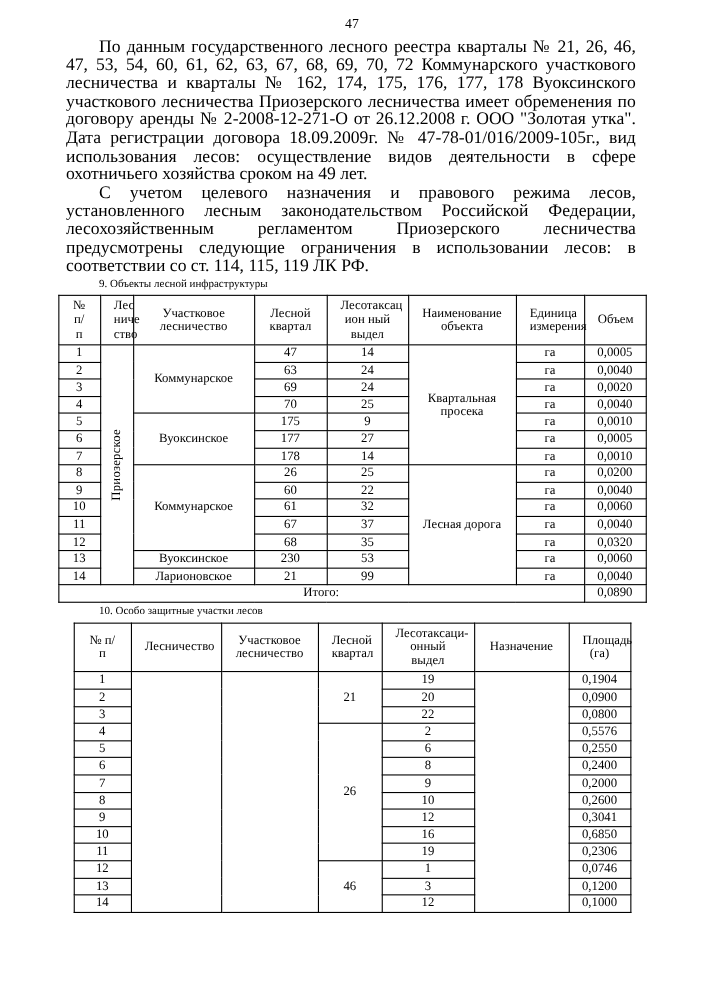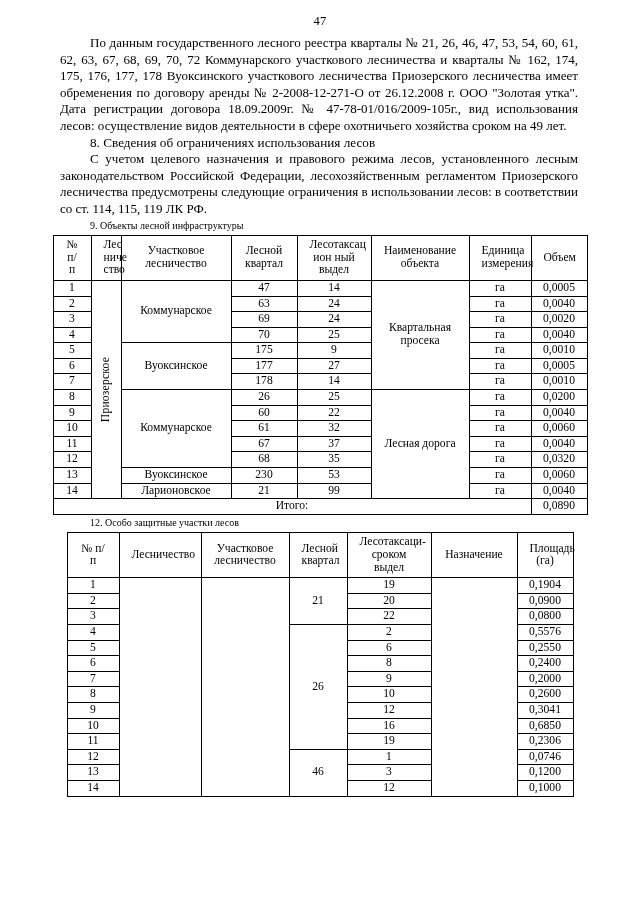--- a/index.html
+++ b/index.html
@@ -29,21 +29,21 @@
     letter-spacing: 0.2px;
   }
   .body-text {
     margin: 0 62px 0 60px;
   }
   p.para {
     margin: 0 0 0 0;
     text-align: justify;
     text-indent: 30px;
     line-height: 16.6px;
-    font-size: 13px;
+    font-size: 16px;
     hyphens: none;
   }
   p.heading {
     margin: 0;
     text-indent: 30px;
     line-height: 16.6px;
     font-size: 13.2px;
     text-align: left;
   }
   .tbl-caption {
@@ -100,21 +100,20 @@
 
 <div class="page">
 
   <div class="page-number">47</div>
 
   <div class="body-text">
 
     <p class="para">По данным государственного лесного реестра  кварталы    № 21, 26, 46, 47, 53, 54, 60, 61, 62, 63, 67, 68, 69, 70, 72 Коммунарского участкового лесничества и кварталы № 162, 174, 175, 176, 177, 178  Вуоксинского участкового лесничества Приозерского лесничества  имеет обременения по договору аренды № 2-2008-12-271-О  от  26.12.2008  г.    ООО "Золотая утка".     Дата регистрации договора 18.09.2009г.        №     47-78-01/016/2009-105г.,     вид     использования     лесов: осуществление видов деятельности в сфере охотничьего хозяйства сроком на 49 лет.</p>
 
 
-    <p class="heading">8. Сведения об ограничениях использования лесов</p>
 
     <p class="para">С учетом целевого назначения и правового режима лесов, установленного лесным    законодательством    Российской    Федерации,    лесохозяйственным регламентом    Приозерского    лесничества        предусмотрены    следующие ограничения в использовании лесов: в соответствии со ст. 114, 115, 119 ЛК РФ.</p>
 
     <p class="tbl-caption">9. Объекты лесной инфраструктуры</p>
   </div>
 
   <div class="table-wrap">
     <table class="doc t1">
       <colgroup>
         <col style="width:38px">
@@ -249,41 +248,41 @@
         </tr>
         <tr>
           <td class="total-label" colspan="7">Итого:</td>
           <td class="val">0,0890</td>
         </tr>
       </tbody>
     </table>
   </div>
 
   <div class="body-text">
-    <p class="tbl-caption">12. Особо защитные участки лесов</p>
+    <p class="tbl-caption">10. Особо защитные участки лесов</p>
   </div>
 
   <div class="table-wrap">
     <table class="doc t2">
       <colgroup>
         <col style="width:52px">
           <col style="width:82px">
           <col style="width:88px">
         <col style="width:58px">
           <col style="width:84px">
           <col style="width:86px">
         <col style="width:56px">
       </colgroup>
       <thead>
         <tr>
           <th>№ п/п</th>
           <th>Лесничество</th>
           <th>Участковое лесничество</th>
           <th>Лесной квартал</th>
-          <th>Лесотаксаци- сроком выдел</th>
+          <th>Лесотаксаци- онный выдел</th>
           <th>Назначение</th>
           <th>Площадь (га)</th>
         </tr>
       </thead>
       <tbody>
         <tr>
           <td class="num">1</td>
           <td rowspan="14"></td>
           <td rowspan="14"></td>
           <td class="num" rowspan="3">21</td>

